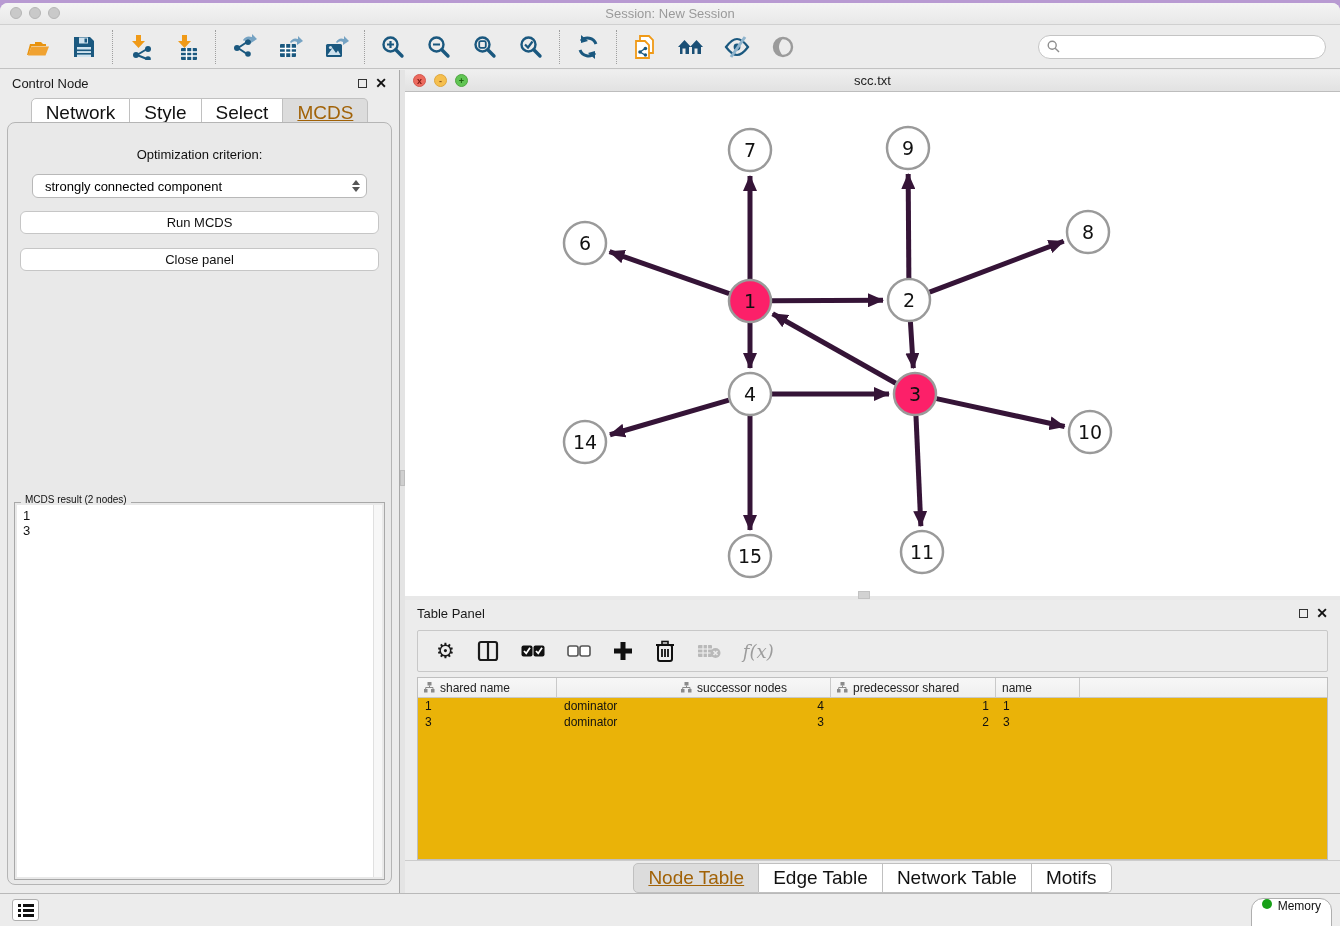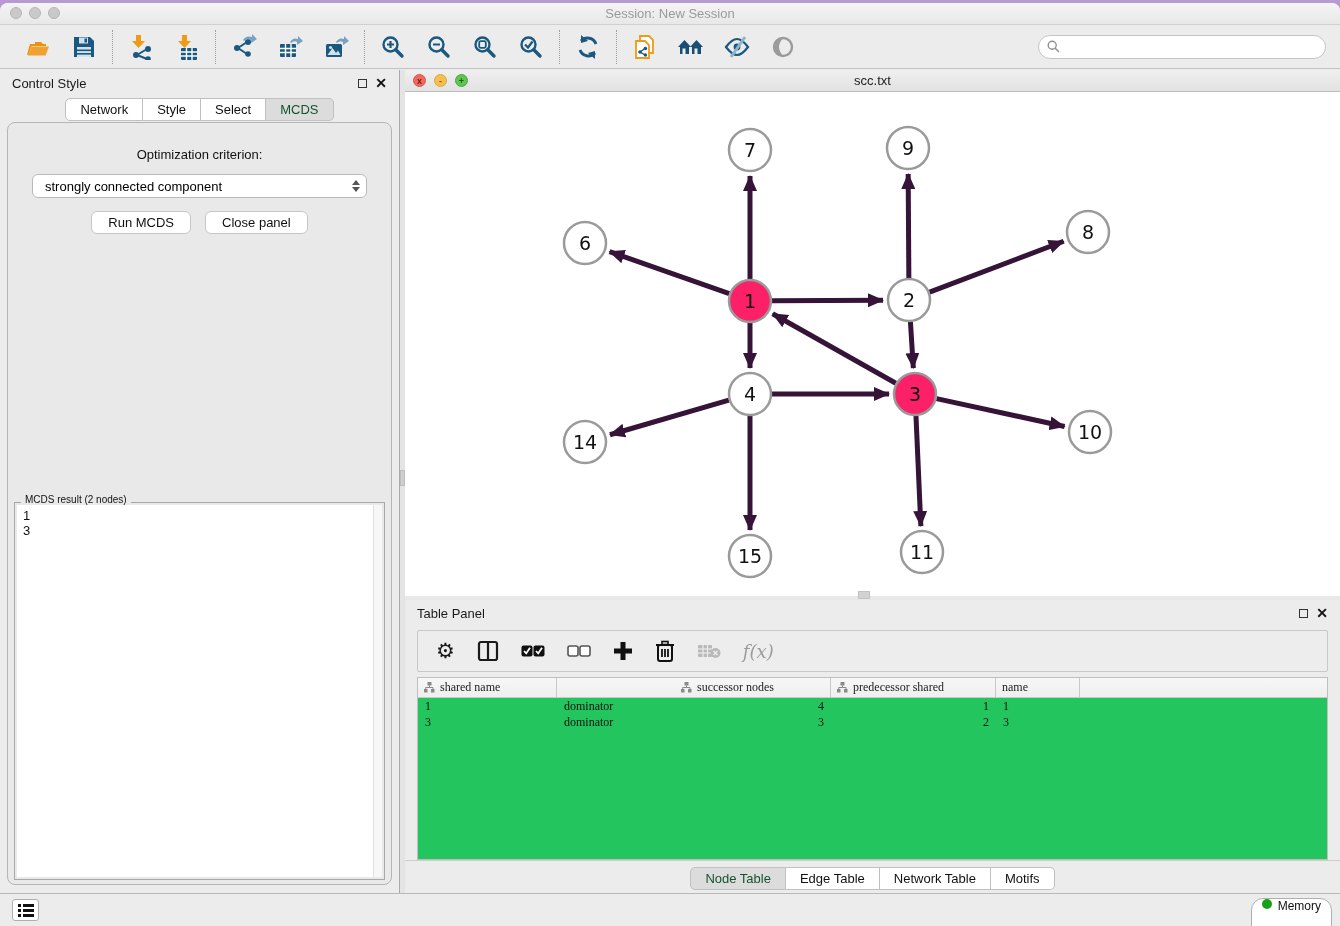--- a/index.html
+++ b/index.html
@@ -33,37 +33,37 @@
   
   .cpanel { position:absolute; left:0; top:0; width:400px; height:100%;
             background:#ececec; border-right:1px solid #a9a9a9; }
   .panel-head { height:26px; display:flex; align-items:center; padding:0 12px; }
   .panel-title { font-size:13px; color:#1a1a1a; }
   .panel-head-icons { margin-left:auto; display:flex; gap:8px; align-items:center; }
   .float-icon { width:9px; height:9px; border:1.5px solid #333; display:inline-block; }
   .close-icon { font-size:14px; font-weight:bold; color:#111; line-height:9px; cursor:pointer; }
 
   .seg-tabs { display:flex; justify-content:center; margin-top:2px; }
-  .seg-tab { font-size:13px; padding:3px 14px; background:#fff; border:1px solid #c0c0c0;
+  .seg-tab { font-size:19px; padding:3px 14px; background:#fff; border:1px solid #c0c0c0;
              border-left:none; color:#111; cursor:pointer; }
   .seg-tab:first-child { border-left:1px solid #c0c0c0; border-radius:5px 0 0 5px; }
   .seg-tab:last-child { border-radius:0 5px 5px 0; }
-  .seg-tab.active { background:#dcdcdc; color:#14532d; }
+  .seg-tab.active { background:#dcdcdc; color:#a16207;text-decoration:underline; }
 
   .cp-body { position:absolute; left:7px; right:7px; top:52px; bottom:8px;
              background:#e9e9e9; border:1px solid #b5b5b5; border-radius:8px; padding:12px; }
   .opt-label { text-align:center; font-size:13px; margin-top:12px; color:#111; }
   .dropdown { margin:12px 12px 0; height:24px; background:#fff; border:1px solid #b8b8b8;
               border-radius:6px; display:flex; align-items:center; padding:0 6px 0 12px;
               font-size:13px; cursor:pointer; }
   .dd-arrows { margin-left:auto; display:flex; flex-direction:column; gap:2px; align-items:center; }
   .dd-arrows i { width:0; height:0; border-left:4px solid transparent; border-right:4px solid transparent; }
   .dd-up { border-bottom:5px solid #555; }
   .dd-down { border-top:5px solid #555; }
-  .btn-row { display:flex; justify-content:center; gap:14px; margin-top:13px; }
+  .btn-row { display:flex; justify-content:center; gap:14px; margin-top:13px;flex-direction:column; }
   .push-btn { font-size:13px; background:#fff; border:1px solid #c6c6c6; border-radius:6px;
               padding:3px 16px; color:#111; cursor:pointer; }
 
   .groupbox { position:absolute; left:6px; right:6px; bottom:4px; height:378px;
               border:1px solid #a8a8a8; }
   .groupbox-label { position:absolute; top:-9px; left:6px; background:#e9e9e9;
                     padding:0 4px; font-size:10px; color:#111; }
   .result-area { position:absolute; inset:2px; background:#fff; display:flex; }
   .result-text { flex:1; font-size:13px; color:#111; padding:3px 6px; white-space:pre; overflow:hidden; }
   .result-scroll { width:9px; background:#f7f7f7; border-left:1px solid #e0e0e0; }
@@ -91,21 +91,21 @@
 
   
   .tpanel { position:absolute; top:530px; left:0; right:0; bottom:0; background:#ececec; }
   .tp-toolbar { margin:4px 12px 0; height:42px; background:#ededed; border:1px solid #c8c8c8;
                 border-radius:2px; display:flex; align-items:center; gap:22px; padding:0 18px; }
   .tp-icon { display:flex; align-items:center; justify-content:center; height:26px; cursor:pointer; }
   .gear-glyph { font-size:21px; color:#1a1a1a; line-height:20px; }
   .fx { font-family:"DejaVu Serif", serif; font-style:italic; font-size:18px; color:#9c9c9c; }
 
   .tablebox { position:absolute; left:12px; right:12px; top:77px; bottom:33px;
-              background:#22c55e; border:1px solid #bfbfbf; overflow:hidden;font-family:Liberation Serif, serif; }
+              background:#eab308; border:1px solid #bfbfbf; overflow:hidden; }
   .thead { display:flex; height:20px; background:linear-gradient(#f7f7f7,#efefef);
            border-bottom:1px solid #c9c9c9; }
   .th { display:flex; align-items:center; gap:5px; padding:0 6px; font-size:12px; color:#222;
         border-right:1px solid #c9c9c9; overflow:hidden; }
   .th.center { justify-content:flex-start; }
   .trow { display:flex; height:16px; }
   .td { font-size:12px; color:#111; padding:0 7px; overflow:hidden; line-height:16px; }
 
   .tp-tabs { position:absolute; left:0; right:0; bottom:0; height:33px; border-top:1px solid #cccccc;
              display:flex; align-items:center; justify-content:center; background:#ececec; }
@@ -310,21 +310,21 @@
           </svg>
         <input type="text" placeholder="" style="">
       </div>
     </div>
   </div>
 
   <div class="content">
 
     <div class="cpanel">
       <div class="panel-head">
-        <span class="panel-title">Control Style</span>
+        <span class="panel-title">Control Node</span>
         <span class="panel-head-icons">
           <span class="float-icon"></span>
           <span class="close-icon">✕</span>
         </span>
       </div>
       <div class="seg-tabs" id="cp-tabs">
           <span class="seg-tab">Network</span>
           <span class="seg-tab">Style</span>
           <span class="seg-tab">Select</span>
           <span class="seg-tab active">MCDS</span>

